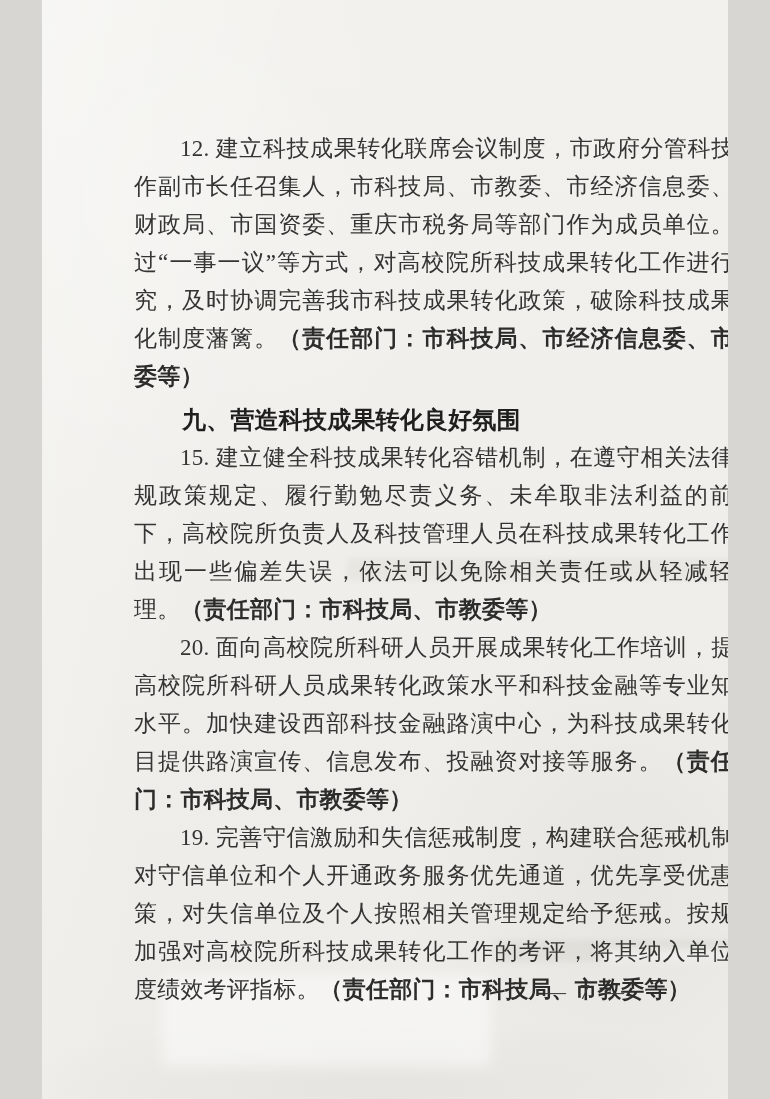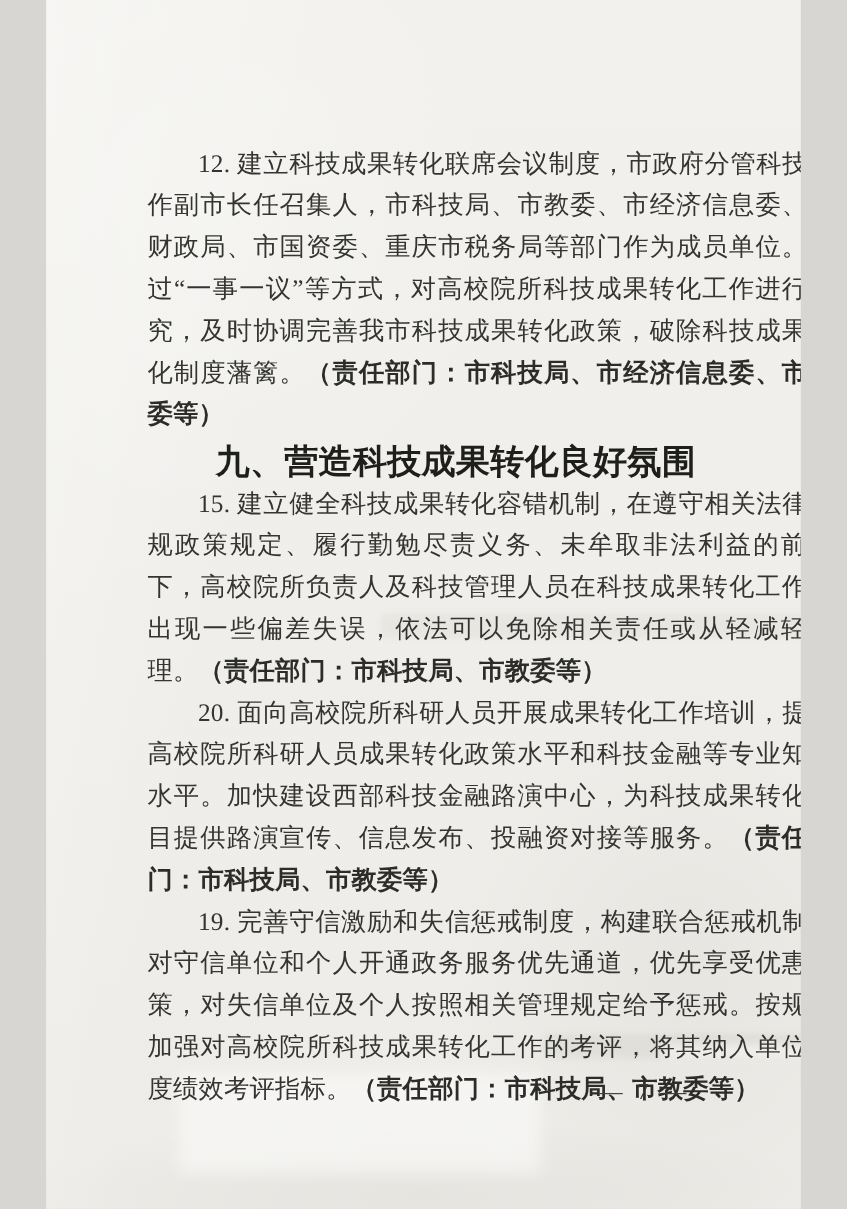--- a/index.html
+++ b/index.html
@@ -53,21 +53,21 @@
   }
   p.para {
     margin: 0;
     text-indent: 2em;
     color: #343432;
   }
   h2.heading {
     margin: 5px 0 0 0;
     padding: 0;
     text-indent: 2em;
-    font-size: 31px;
+    font-size: 24px;
     line-height: 38px;
     font-weight: bold;
     font-family: "Liberation Sans", "DejaVu Sans", sans-serif;
     color: #1e1e1c;
     text-align: left;
   }
   .resp {
     font-weight: 600;
     color: #2c2c2a;
   }

